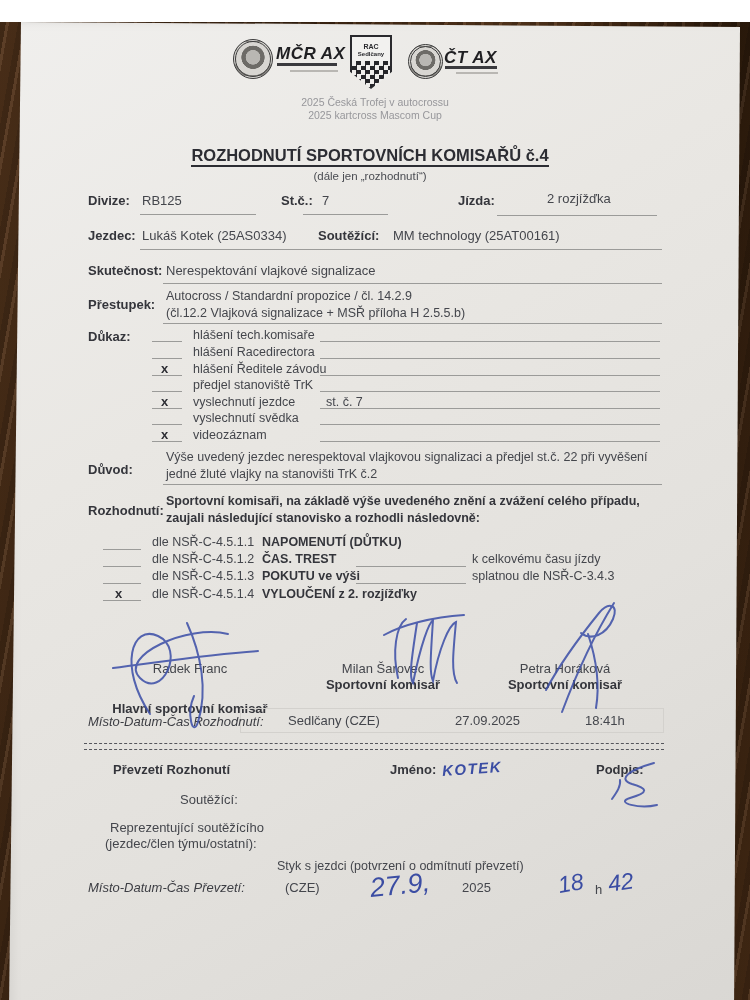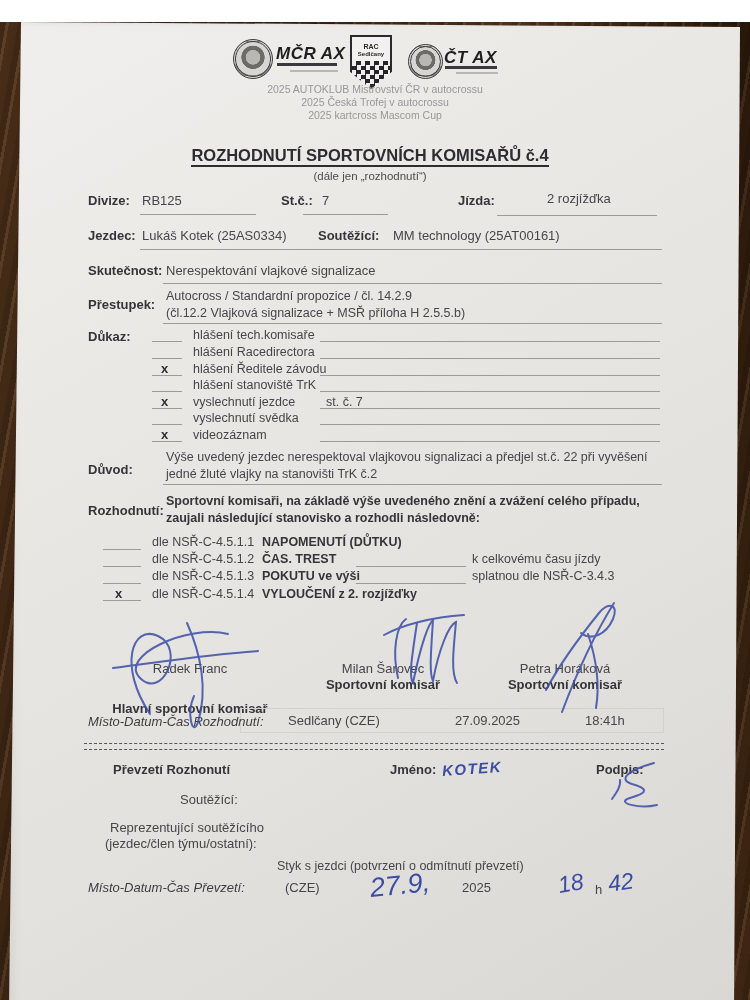--- a/index.html
+++ b/index.html
@@ -50,21 +50,20 @@
     <div class="shield" style="left:350px;top:13px;">
       <div class="stxt" style="top:6px;font-size:7px;">RAC</div>
       <div class="stxt" style="top:14px;font-size:6px;">Sedlčany</div>
       <div class="check"></div>
     </div>
     <div class="badge" style="left:408px;top:22px;width:29px;height:29px;"></div>
     <div class="abs logo-big" style="left:444px;top:26px;">ČT AX</div>
     <div class="logo-sub" style="left:445px;top:44px;width:52px;"></div>
     <div class="logo-tiny" style="left:456px;top:50px;width:42px;"></div>
 
-    <div class="abs gray" style="left:0;top:61px;width:750px;text-align:center;font-size:10.5px;">2025 AUTOKLUB Mistrovství ČR v autocrossu</div>
     <div class="abs gray" style="left:0;top:74px;width:750px;text-align:center;font-size:10.5px;">2025 Česká Trofej v autocrossu</div>
     <div class="abs gray" style="left:0;top:87px;width:750px;text-align:center;font-size:10.5px;">2025 kartcross Mascom Cup</div>
 
     <div class="abs" style="left:0;top:124px;width:740px;text-align:center;">
       <span style="font-size:16.5px;font-weight:bold;color:#2c2d33;border-bottom:2px solid #2c2d33;padding-bottom:1px;">ROZHODNUTÍ SPORTOVNÍCH KOMISAŘŮ č.4</span>
     </div>
     <div class="abs" style="left:0;top:148px;width:740px;text-align:center;font-size:11.5px;color:#4a4c52;">(dále jen „rozhodnutí“)</div>
 
     <div class="abs lbl" style="left:88px;top:171px;">Divize:</div>
     <div class="abs txt" style="left:142px;top:171px;">RB125</div>
@@ -100,21 +99,21 @@
     <div class="line" style="left:152px;top:336px;width:30px;"></div>
     <div class="abs txt sm" style="left:193px;top:323px;">hlášení Racedirectora</div>
     <div class="line" style="left:320px;top:336px;width:340px;"></div>
 
     <div class="abs xmark" style="left:161px;top:339px;">x</div>
     <div class="line" style="left:152px;top:353px;width:30px;"></div>
     <div class="abs txt sm" style="left:193px;top:340px;">hlášení Ředitele závodu</div>
     <div class="line" style="left:320px;top:353px;width:340px;"></div>
 
     <div class="line" style="left:152px;top:369px;width:30px;"></div>
-    <div class="abs txt sm" style="left:193px;top:356px;">hlášení stanoviště TrK</div>
+    <div class="abs txt sm" style="left:193px;top:356px;">předjel stanoviště TrK</div>
     <div class="line" style="left:320px;top:369px;width:340px;"></div>
 
     <div class="abs xmark" style="left:161px;top:372px;">x</div>
     <div class="line" style="left:152px;top:386px;width:30px;"></div>
     <div class="abs txt sm" style="left:193px;top:373px;">vyslechnutí jezdce</div>
     <div class="abs txt sm" style="left:326px;top:373px;">st. č. 7</div>
     <div class="line" style="left:320px;top:386px;width:340px;"></div>
 
     <div class="line" style="left:152px;top:402px;width:30px;"></div>
     <div class="abs txt sm" style="left:193px;top:389px;">vyslechnutí svědka</div>

